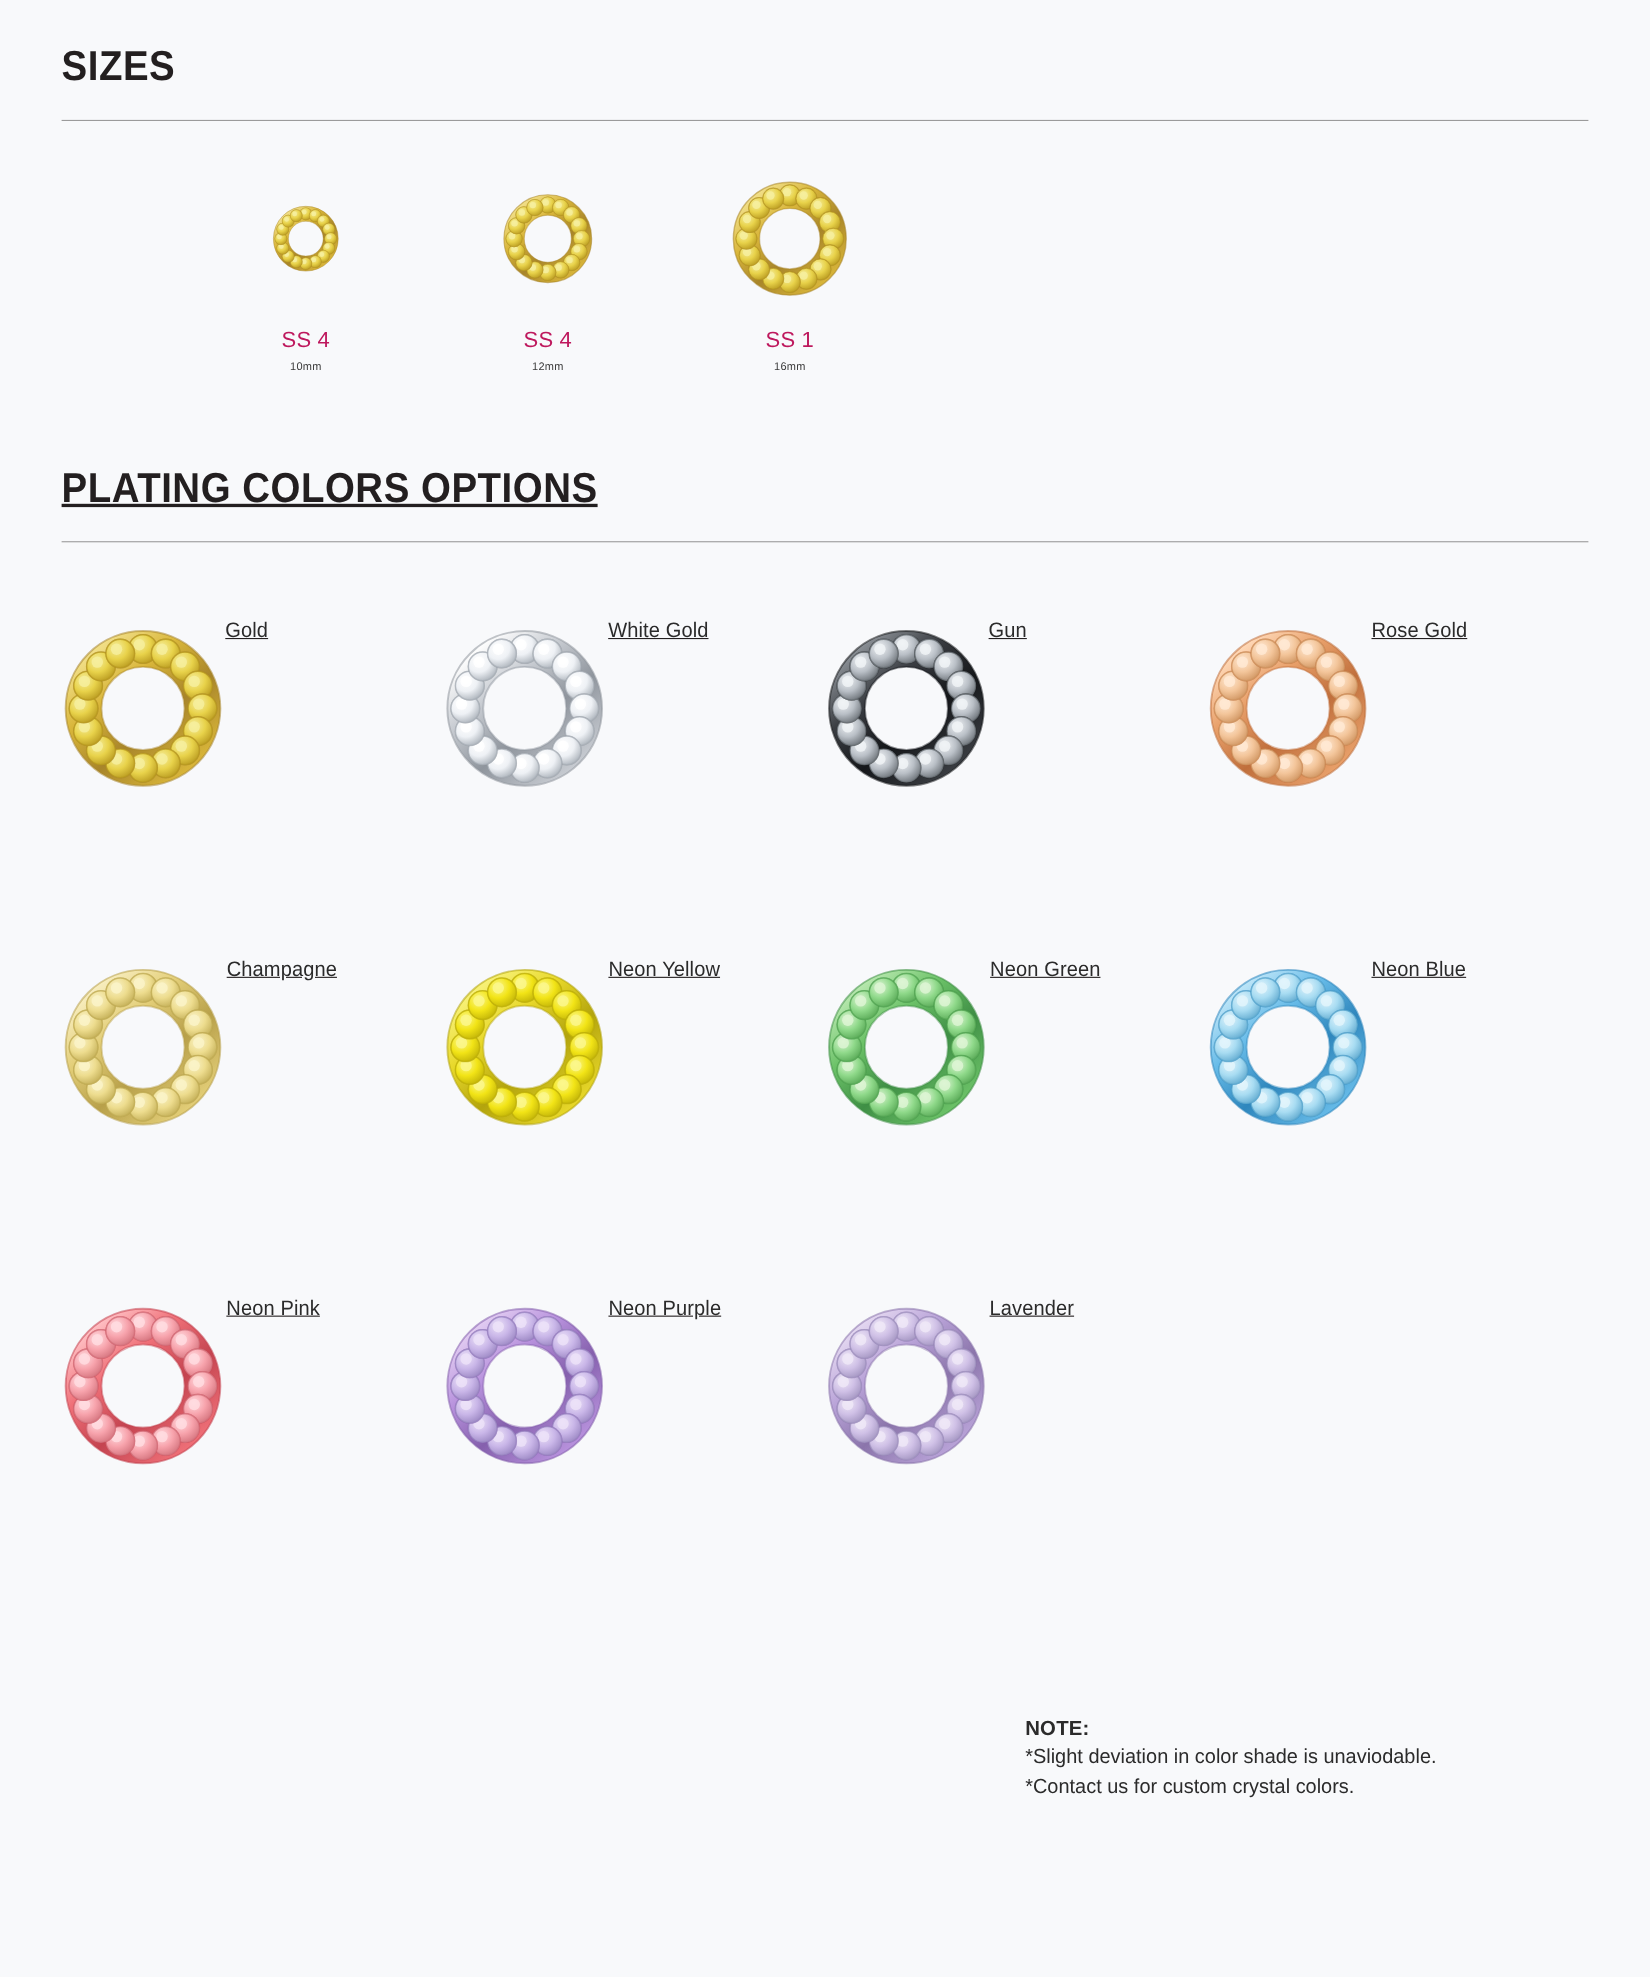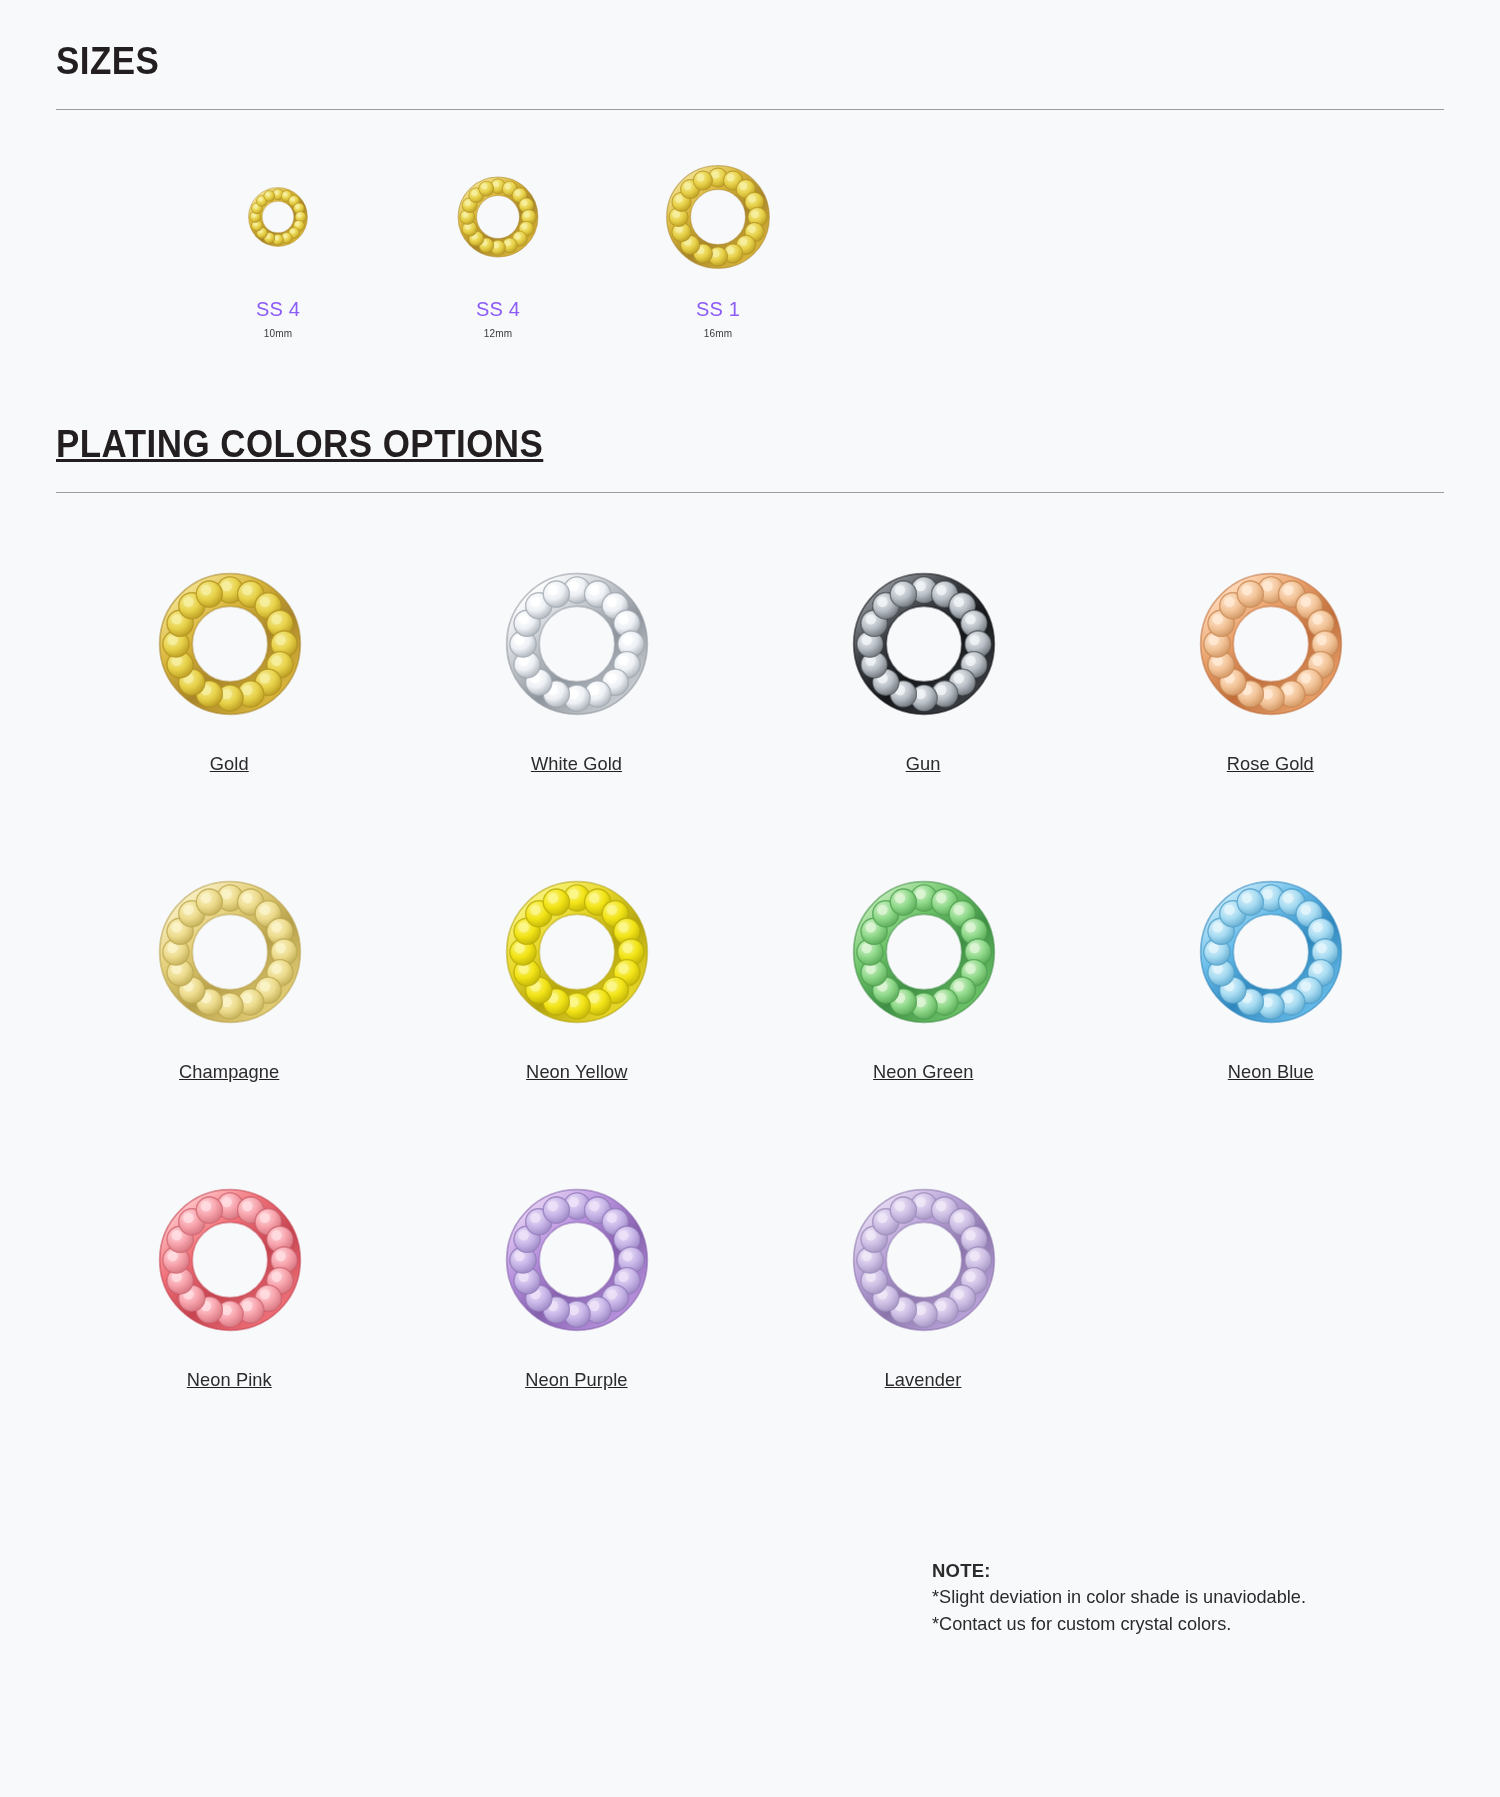--- a/index.html
+++ b/index.html
@@ -55,41 +55,40 @@
   .size-art {
     height: 110px;
     display: flex;
     align-items: center;
     justify-content: center;
   }
   .size-label {
     margin-top: 26px;
     font-size: 20px;
     font-weight: 400;
-    color: #8b5cf6;
+    color: #be185d;
     letter-spacing: 0.2px;
   }
   .size-sub {
     margin-top: 7px;
     font-size: 10px;
     color: #3a3a3a;
     letter-spacing: 0.2px;
   }
 
   
   .plating-grid {
     display: grid;
     grid-template-columns: repeat(4, 1fr);
     padding-top: 56px;
     row-gap: 0;
   }
   .color-cell {
     display: flex;
-    flex-direction: column;
-    align-items: center;
+    flex-direction: row;
     height: 308px;
   }
   .color-art {
     height: 190px;
     display: flex;
     align-items: center;
     justify-content: center;
   }
   .color-label {
     margin-top: 14px;

